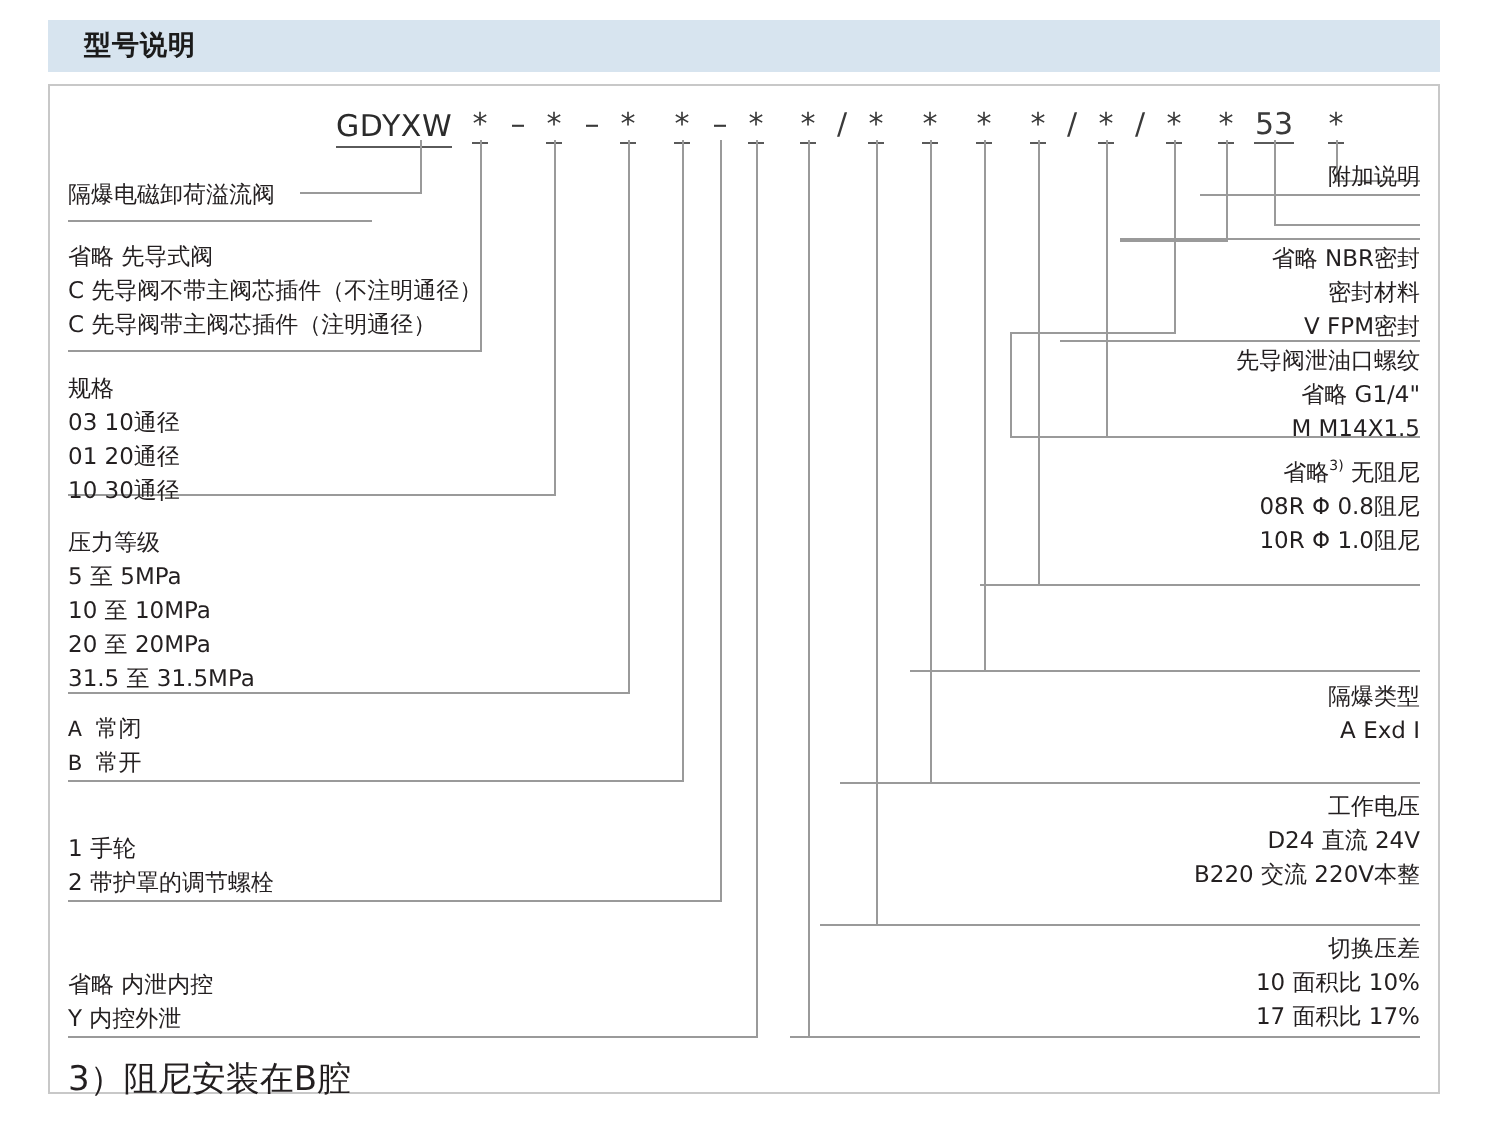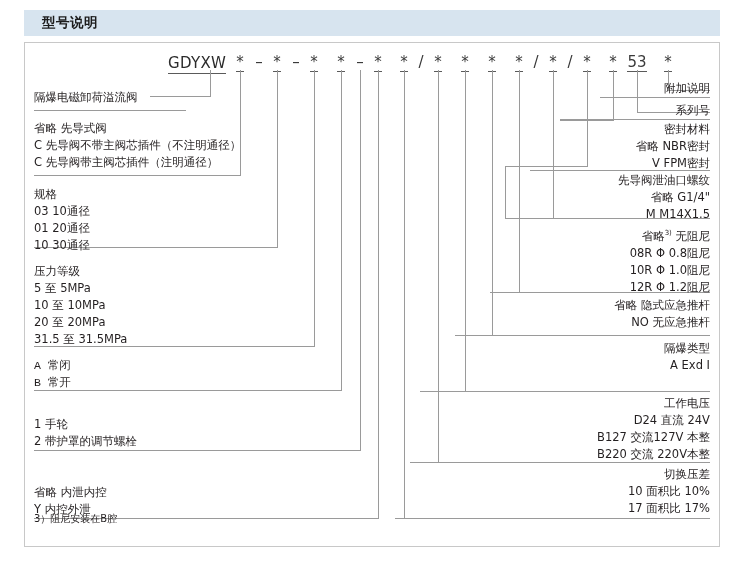--- a/index.html
+++ b/index.html
@@ -45,21 +45,21 @@
 
   
   .ln{position:absolute;background:#9a9a9a;}
   .v{width:1px;}
   .h{height:1px;}
   .grp{position:absolute;white-space:nowrap;}
   .grp .row{font-size:11.5px;line-height:17px;white-space:nowrap;color:#231f20;}
   .grp.r .row{text-align:right;}
   sup{font-size:7px;vertical-align:super;}
   .foot{
-    position:absolute;left:34px;top:512px;font-size:10px;color:#231f20;white-space:nowrap;text-align:center;
+    position:absolute;left:34px;top:528px;font-size:17px;color:#231f20;white-space:nowrap;text-align:center;
   }
 </style>
 </head>
 <body>
 
 <div class="page">
 
   <div class="header-bar"></div>
   <div class="header-title">型号说明</div>
 
@@ -181,51 +181,42 @@
       <div class="row">2   带护罩的调节螺栓</div>
     </div>
   <div class="grp" style="left:34px;top:484px;">
       <div class="row">省略    内泄内控</div>
       <div class="row">Y        内控外泄</div>
     </div>
 
   <div class="grp r" style="left:410px;top:80px;width:300px;">
       <div class="row">附加说明</div>
     </div>
-  <div class="grp r" style="left:410px;top:102px;width:300px;">
-      <div class="row">系列号</div>
-    </div>
   <div class="grp r" style="left:410px;top:121px;width:300px;">
+      <div class="row">省略    NBR密封</div>
       <div class="row">密封材料</div>
-      <div class="row">省略    NBR密封</div>
       <div class="row">V        FPM密封</div>
     </div>
   <div class="grp r" style="left:410px;top:172px;width:300px;">
       <div class="row">先导阀泄油口螺纹</div>
       <div class="row">省略       G1/4"</div>
       <div class="row">M    M14X1.5</div>
     </div>
   <div class="grp r" style="left:410px;top:225px;width:300px;">
       <div class="row">省略<sup>3)</sup>     无阻尼</div>
       <div class="row">08R  Φ 0.8阻尼</div>
       <div class="row">10R  Φ 1.0阻尼</div>
-      <div class="row">12R  Φ 1.2阻尼</div>
-    </div>
-  <div class="grp r" style="left:410px;top:297px;width:300px;">
-      <div class="row">省略     隐式应急推杆</div>
-      <div class="row">NO       无应急推杆</div>
     </div>
   <div class="grp r" style="left:410px;top:340px;width:300px;">
       <div class="row">隔爆类型</div>
       <div class="row">A                Exd Ⅰ</div>
     </div>
   <div class="grp r" style="left:410px;top:395px;width:300px;">
       <div class="row">工作电压</div>
       <div class="row">D24            直流 24V</div>
-      <div class="row">B127   交流127V 本整</div>
       <div class="row">B220   交流 220V本整</div>
     </div>
   <div class="grp r" style="left:410px;top:466px;width:300px;">
       <div class="row">切换压差</div>
       <div class="row">10      面积比  10%</div>
       <div class="row">17      面积比  17%</div>
     </div>
 
   <div class="foot">3）阻尼安装在B腔</div>
 <div class="ln v" style="left: 240px; top: 70px; height: 6px;"></div>

